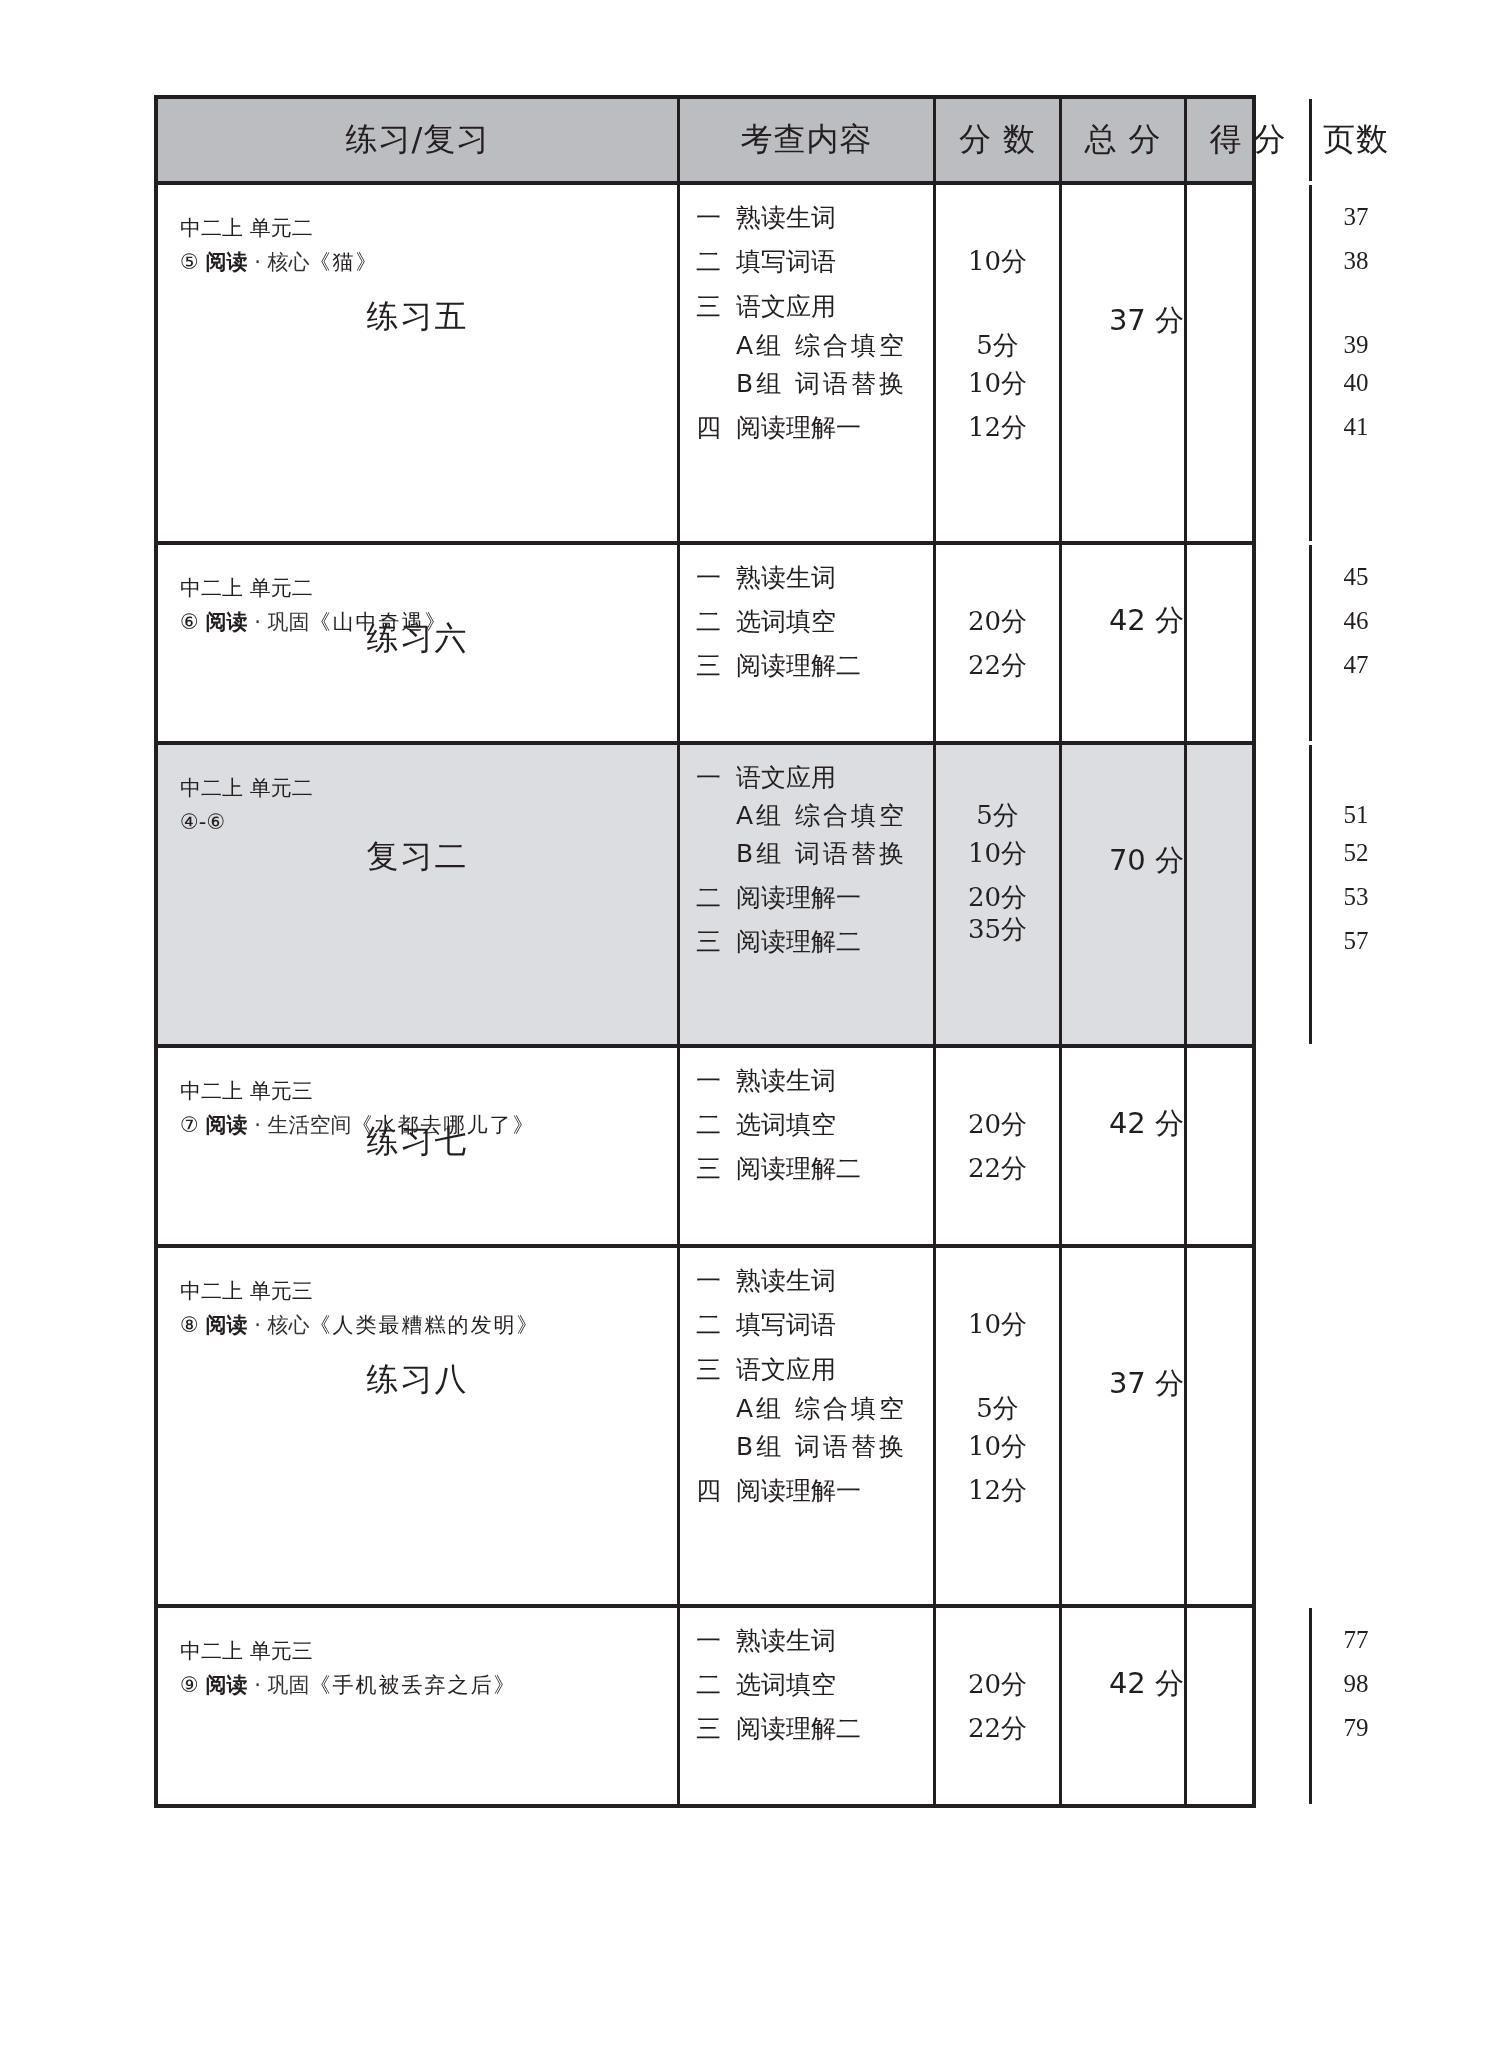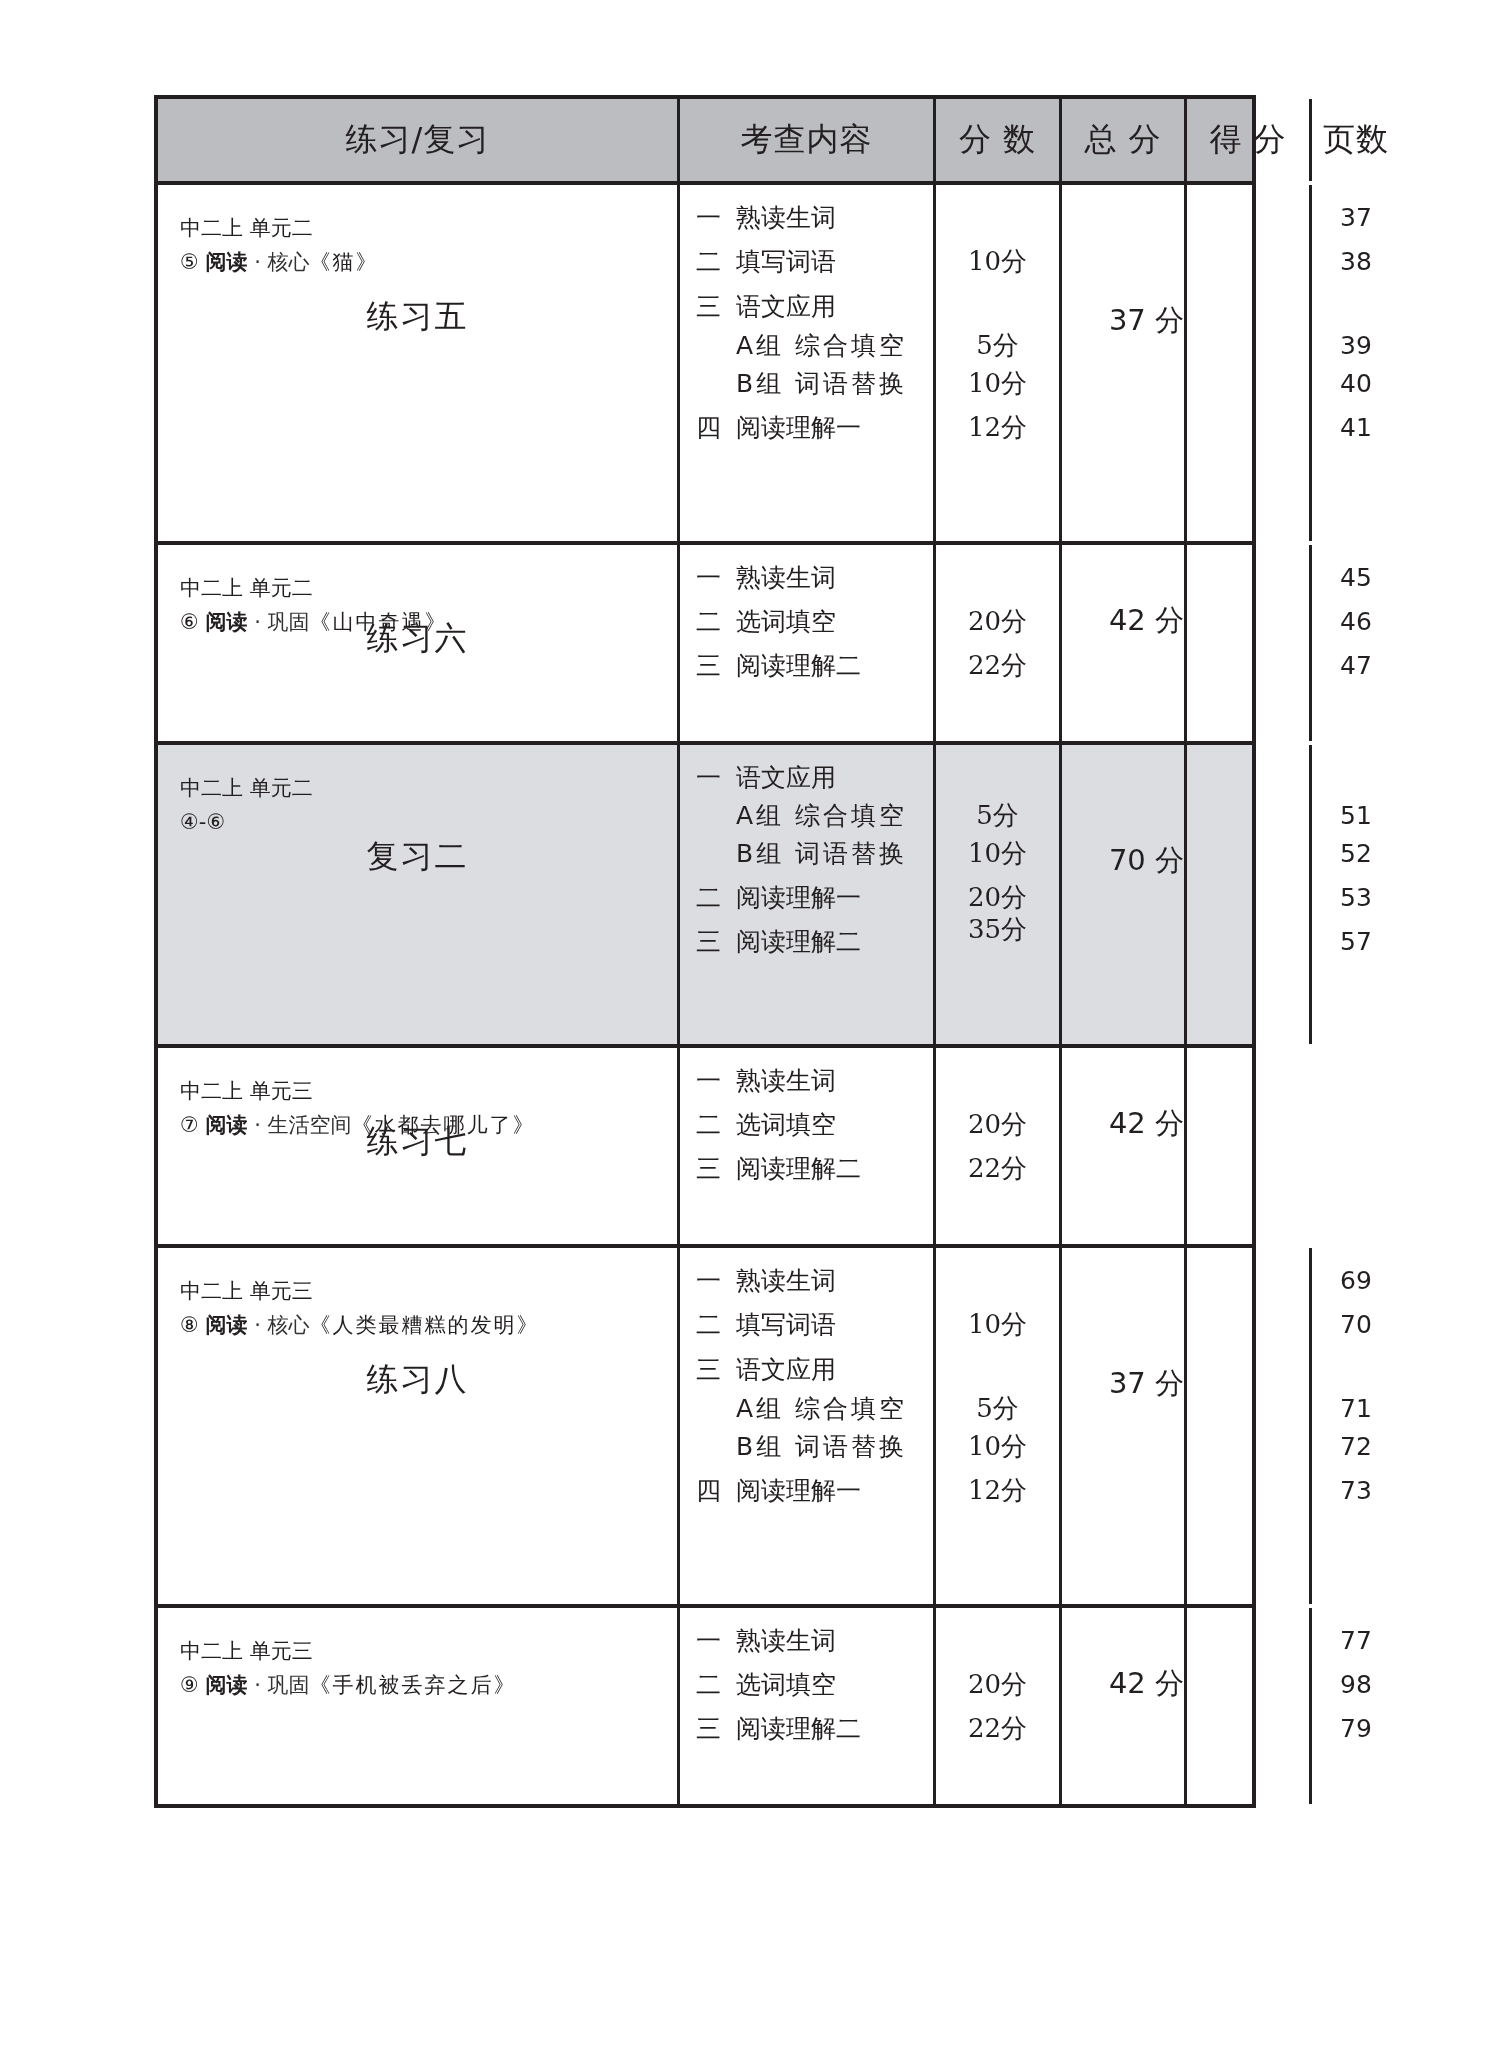--- a/index.html
+++ b/index.html
@@ -10,21 +10,21 @@
   .hdr { display: grid; grid-template-columns: 522px 256px 126px 125px 125px 88px;
          height: 82px; background: #bcbdc0; border-bottom: 4px solid #231f20; }
   .hdr > div { display: flex; align-items: center; justify-content: center;
                font-size: 32px; border-right: 3px solid #231f20; letter-spacing: 1px; }
   .hdr > div:last-child { border-right: none; }
   .sec { display: grid; grid-template-columns: 522px 256px 126px 125px 125px 88px;
          border-bottom: 4px solid #231f20; position: relative; }
   .sec:last-child { border-bottom: none; }
   .sec.shaded { background: #dcdde0; }
   .sec > .col { border-right: 3px solid #231f20; position: relative; }
-  .sec > .col:last-child { border-right: none; }
+  .sec > .col:last-child { border-right: none; font-family: Liberation Serif, serif; }
   .meta { position: absolute; left: 22px; top: 26px; font-size: 21px; line-height: 34px; }
   .meta .bold { font-weight: bold; }
   .meta .light { color: #333; }
   .meta .title { font-family: "DejaVu Serif", "Liberation Serif", serif; letter-spacing: 2px; }
   .exname { position: absolute; left: 0; right: 0; text-align: center; font-size: 32px; letter-spacing: 2px; }
   .line { position: absolute; left: 0; right: 0; height: 40px; display: flex; align-items: center; font-size: 25px; }
   .content .line { padding-left: 16px; }
   .content .num { width: 40px; display: inline-block; }
   .content .sub { padding-left: 56px; letter-spacing: 3px; }
   .score .line, .page .line { justify-content: center; }
@@ -238,28 +238,20 @@
           <div class="line" style="top:56px">10分</div>
           <div class="line" style="top:101px"></div>
           <div class="line" style="top:140px">5分</div>
           <div class="line" style="top:178px">10分</div>
           <div class="line" style="top:222px">12分</div>
         </div>
     <div class="col">
           <div class="total" style="top:116px">37 分</div>
         </div>
     <div class="col"></div>
-    <div class="col page">
-          <div class="line" style="top:12px">69</div>
-          <div class="line" style="top:56px">70</div>
-          <div class="line" style="top:101px"></div>
-          <div class="line" style="top:140px">71</div>
-          <div class="line" style="top:178px">72</div>
-          <div class="line" style="top:222px">73</div>
-        </div>
       </div>
       <div class="sec" style="height: 196px;">
     <div class="col">
       <div class="meta">
         <div>中二上 单元三</div>
         <div><span>⑨</span> <span class="bold">阅读</span> <span class="light">· 巩固</span><span class="title">《手机被丢弃之后》</span></div>
       </div>
     </div>
     <div class="col content">
           <div class="line" style="top:12px">

